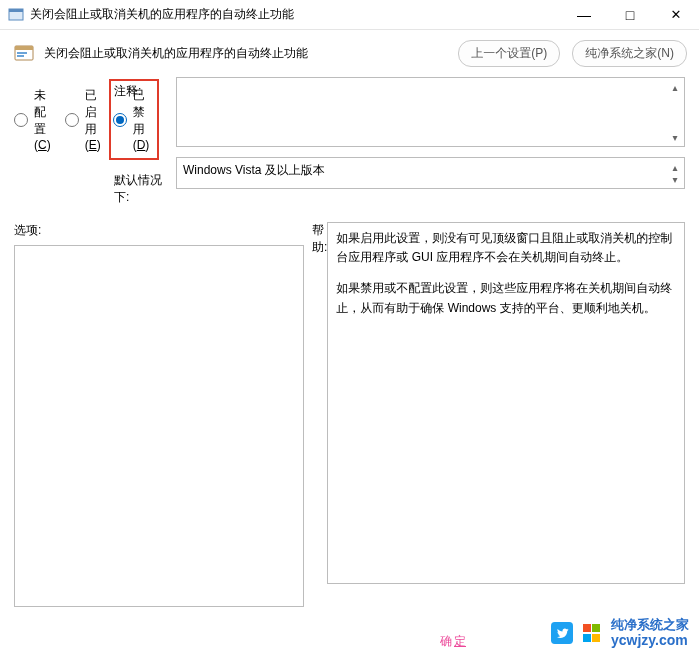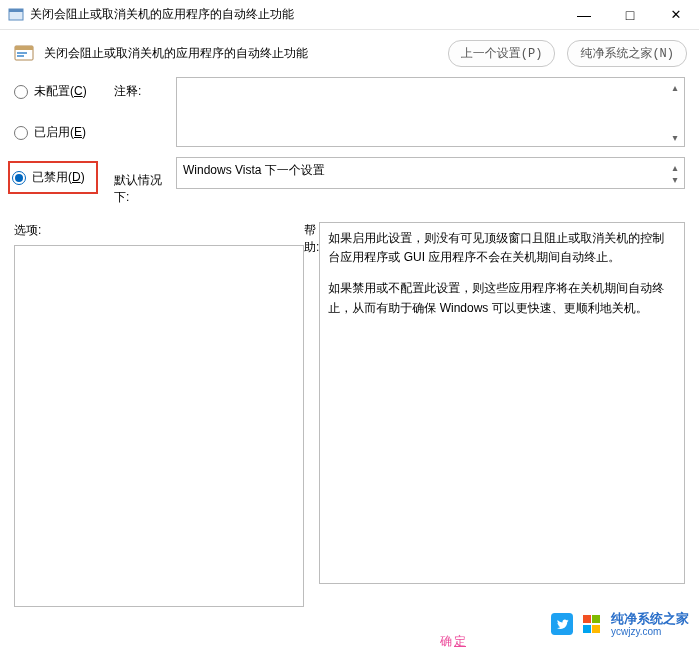--- a/index.html
+++ b/index.html
@@ -45,33 +45,33 @@
   }
   .subheader .sub-title { flex: 1; font-size: 12px; }
   .nav-btns { display: flex; gap: 12px; }
   .nav-btn {
     border: 1px solid #c9c9c9;
     background: #fdfdfd;
     padding: 4px 12px;
     font-size: 12px;
     border-radius: 13px;
     color: #555;
-    font-family: Liberation Mono, monospace;
+    font-family: Liberation Sans, sans-serif;
   }
   .body-area {
     padding: 0 14px 14px 14px;
   }
   .config-row {
     display: flex;
     align-items: flex-start;
   }
   .radio-col {
     width: 100px;
     padding-top: 6px;
-    display: flex; flex-direction: column; gap: 24px;
+    display: flex; flex-direction: row; gap: 14px;
   }
   .radio-item {
     display: flex; align-items: center; gap: 6px;
     font-size: 12px;
   }
   .radio-item.selected {
     outline: 2px solid #e03b2a;
     outline-offset: 2px;
     padding: 4px 6px 4px 0;
     margin-left: -2px;
@@ -110,39 +110,39 @@
     margin-top: 2px;
   }
   .scroll-arrow {
     position: absolute; right: 2px; width: 14px; height: 14px;
     display: flex; align-items: center; justify-content: center;
     font-size: 10px; color: #666;
   }
   .scroll-arrow.up { top: 2px; }
   .scroll-arrow.down { bottom: 2px; }
   .lower-split {
-    display: flex; margin-top: 16px;
+    display: flex; gap: 8px; margin-top: 16px;
   }
   .options-label, .help-label { font-size: 12px; margin-bottom: 6px; }
   .options-col { width: 290px; display: flex; flex-direction: column; }
   .help-col { flex: 1; display: flex; }
   .big-box {
     border: 1px solid #bcbcbc;
     background: #fff;
     height: 362px;
     padding: 6px 8px;
     font-size: 12px;
     line-height: 1.6;
     overflow: hidden;
     position: relative;
   }
   .help-text p { margin: 0 0 12px 0; }
   .watermark {
     position: absolute;
-    bottom: 17px; right: 10px;
+    bottom: 6px; right: 10px;
     display: flex; align-items: center; gap: 10px;
     font-size: 13px;
     color: #3a7bd5;
     font-weight: bold;
   }
   .wm-logo {
     display: inline-flex; gap: 1px; flex-wrap: wrap; width: 18px; height: 18px;
   }
   .wm-sq { width: 8px; height: 8px; }
   .footer-btn-area {
@@ -212,37 +212,37 @@
       <div>注释:</div>
       <div>默认情况下:</div>
     </div>
 
     <div class="fields-col">
       <div class="comment-box">
         <span class="scroll-arrow up">▴</span>
         <span class="scroll-arrow down">▾</span>
       </div>
       <div class="platform-box">
-        <span>Windows Vista 下一个设置</span>
+        <span>Windows Vista 及以上版本</span>
         <span class="scroll-arrow up">▴</span>
         <span class="scroll-arrow down">▾</span>
       </div>
     </div>
   </div>
 
   <div class="lower-split">
     <div class="options-col">
       <div class="options-label">选项:</div>
       <div class="big-box"></div>
     </div>
     <div class="help-col">
       <div class="help-label">帮助:</div>
       <div class="big-box help-text">
         <p>如果启用此设置，则没有可见顶级窗口且阻止或取消关机的控制台应用程序或 GUI 应用程序不会在关机期间自动终止。</p>
-        <p>如果禁用或不配置此设置，则这些应用程序将在关机期间自动终止，从而有助于确保 Windows 可以更快速、更顺利地关机。</p>
+        <p>如果禁用或不配置此设置，则这些应用程序将在关机期间自动终止，从而有助于确保 Windows 支持的平台、更顺利地关机。</p>
       </div>
     </div>
   </div>
 </div>
 
 <div class="footer-btn-area">
   <span><span>确</span><span class="underline-btn">定</span></span>
 </div>
 
 <div class="watermark">
@@ -251,15 +251,15 @@
     <path d="M19 8.3c-.5.2-1 .4-1.5.4.5-.3 1-.8 1.1-1.4-.5.3-1 .5-1.6.6-.5-.5-1.1-.8-1.9-.8-1.4 0-2.6 1.2-2.6 2.6 0 .2 0 .4.1.6-2.1-.1-4-1.1-5.3-2.7-.2.4-.3.8-.3 1.3 0 .9.5 1.7 1.2 2.2-.4 0-.8-.1-1.2-.3 0 1.3.9 2.3 2.1 2.6-.2.1-.5.1-.7.1-.2 0-.3 0-.5-.1.3 1 1.3 1.8 2.4 1.8-.9.7-2 1.1-3.2 1.1h-.6c1.1.7 2.5 1.1 3.9 1.1 4.7 0 7.3-3.9 7.3-7.3v-.3c.5-.4.9-.8 1.3-1.3z" fill="#fff"></path>
   </svg>
   <span class="wm-logo">
     <span class="wm-sq" style="background:#f25022"></span>
       <span class="wm-sq" style="background:#7fba00"></span>
     <span class="wm-sq" style="background:#00a4ef"></span>
       <span class="wm-sq" style="background:#ffb900"></span>
   </span>
   <span style="display:flex;flex-direction:column;line-height:1.1">
     <span style="color:#2a6fc9">纯净系统之家</span>
-    <span style="color:#2a6fc9;font-size:10px;font-weight:normal">ycwjzy.com</span>
+    <span style="color:#2a6fc9;font-size:14px;font-weight:bold">ycwjzy.com</span>
   </span>
 </div>
 
 </body></html>

